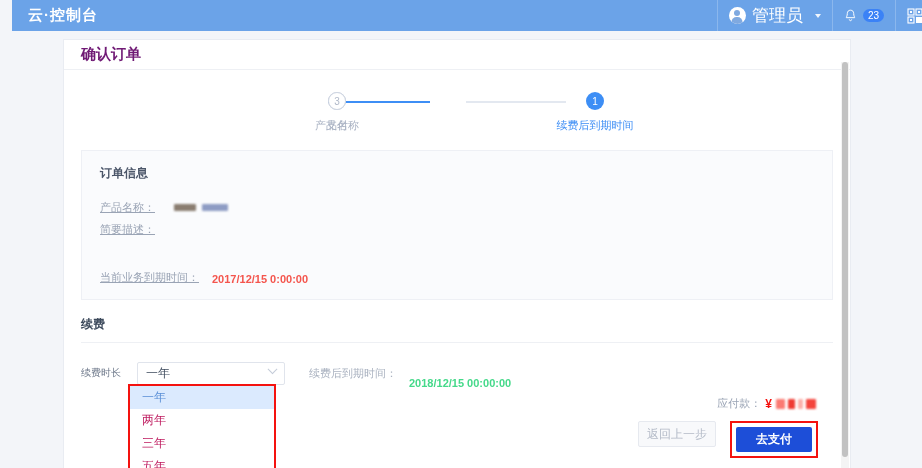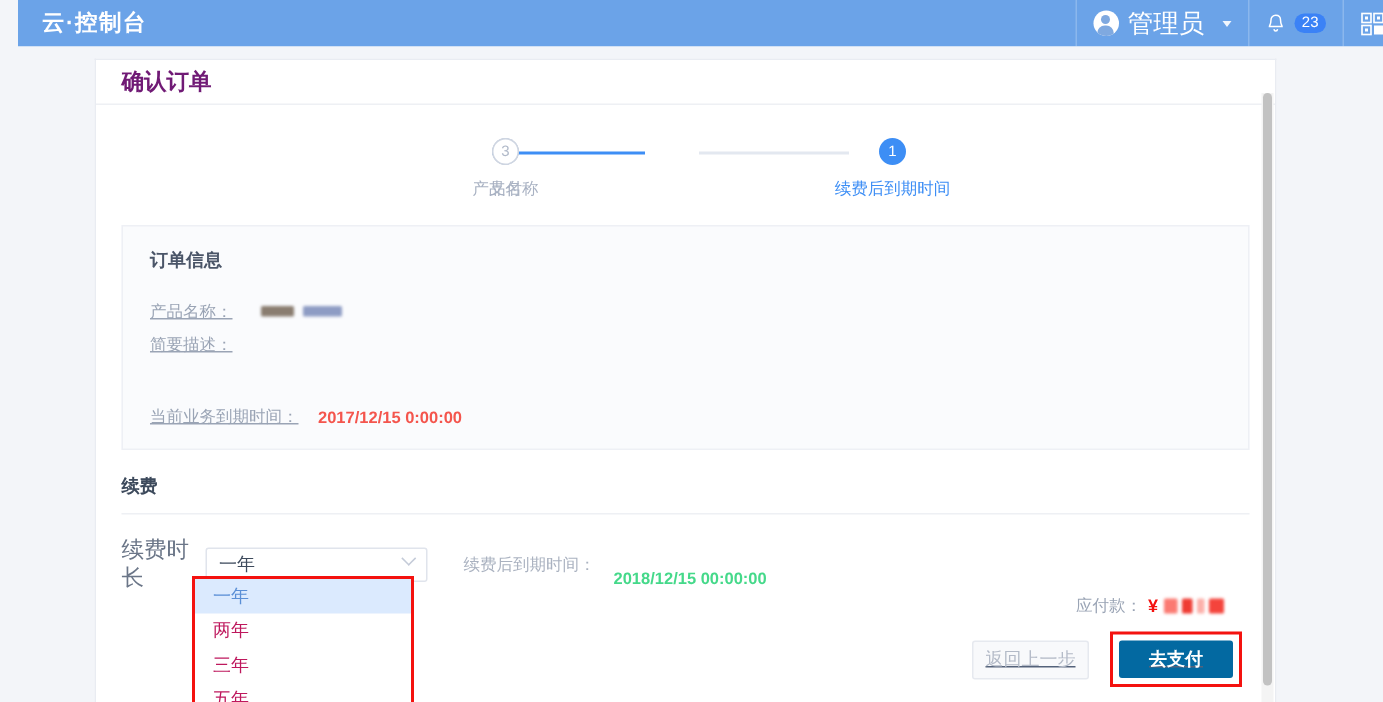--- a/index.html
+++ b/index.html
@@ -149,21 +149,21 @@
   .section-title {
     margin: 16px 17px 0;
     font-size: 12px; color: #3d4a5c; font-weight: bold;
     padding-bottom: 9px;
     border-bottom: 1px solid #eef0f4;
   }
   .renew-row {
     margin: 14px 17px 0;
     display: flex; align-items: center; position: relative;
   }
-  .field-label { color: #6b7688; font-size: 15px; width: 56px; flex: none; }
+  .field-label { color: #6b7688; font-size: 10px; width: 56px; flex: none; }
   .select-box {
     width: 148px; height: 23px;
     border: 1px solid #e0e4ec; background: #ffffff;
     border-radius: 2px;
     display: flex; align-items: center;
     padding: 0 8px;
     font-size: 12px; color: #3d4a5c;
     position: relative;
   }
   .chev {
@@ -201,38 +201,38 @@
   }
   .yen { color: #f4120f; font-weight: bold; font-size: 12px; }
   .price-redact { display: flex; gap: 3px; align-items: center; }
   .pr { height: 10px; border-radius: 1px; filter: blur(1.1px); }
   .pr.p1 { width: 9px;  background: #fb7a72; }
   .pr.p2 { width: 7px;  background: #ef3b33; }
   .pr.p3 { width: 5px;  background: #fcb0aa; }
   .pr.p4 { width: 10px; background: #f4443c; }
 
   .actions {
-    position: absolute; right: 22px; top: 381px;
-    display: flex; align-items: center; gap: 14px; text-decoration: underline;
+    position: absolute; right: 32px; top: 381px;
+    display: flex; gap: 14px;
   }
   .btn-back {
     width: 78px; height: 26px;
     border: 1px solid #e6e9ef; background: #f8f9fb;
     border-radius: 2px;
     color: #b3bac7; font-size: 12px;
     display: flex; align-items: center; justify-content: center;
   }
   .pay-wrap {
     border: 2px solid #f4120f;
     padding: 4px;
     display: flex;
   }
   .btn-pay {
     width: 76px; height: 25px;
-    background: #0369a1; border: none; border-radius: 2px;
+    background: #1d4ed8; border: none; border-radius: 2px;
     color: #ffffff; font-size: 12px; font-weight: bold;
     display: flex; align-items: center; justify-content: center;
   }
 
   
   .scrollbar {
     position: absolute; right: 1px; top: 22px;
     width: 8px; height: 406px;
     background: #f4f4f4;
   }

